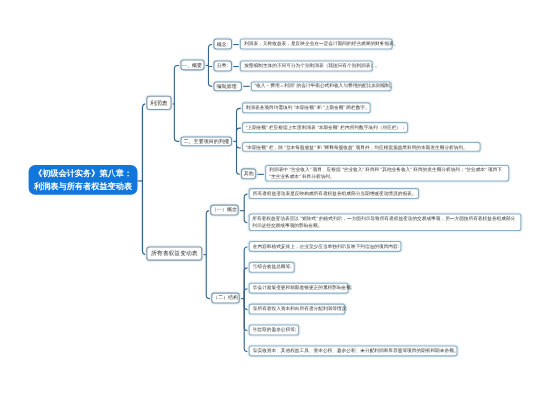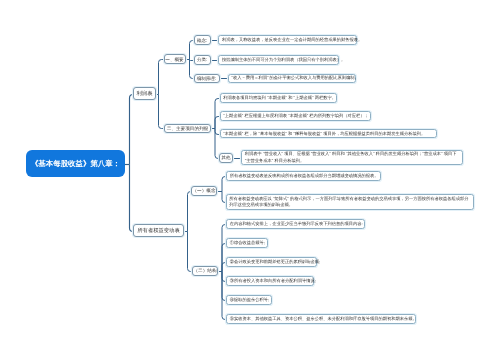--- a/index.html
+++ b/index.html
@@ -61,21 +61,22 @@
       <path d="M218 271.5 L222 271.5" fill="none" stroke="#34618A" stroke-width="1"></path>
       <path d="M222 271.5 L222 227.5 Q222 224.5 225 224.5 L226 224.5" fill="none" stroke="#34618A" stroke-width="1"></path>
       <path d="M222 271.5 L222 246.5 Q222 243.5 225 243.5 L226 243.5" fill="none" stroke="#34618A" stroke-width="1"></path>
       <path d="M222 271.5 L222 265.5 Q222 262.5 225 262.5 L226 262.5" fill="none" stroke="#34618A" stroke-width="1"></path>
       <path d="M222 271.5 L222 278.5 Q222 281.5 225 281.5 L226 281.5" fill="none" stroke="#34618A" stroke-width="1"></path>
       <path d="M222 271.5 L222 297.5 Q222 300.5 225 300.5 L226 300.5" fill="none" stroke="#34618A" stroke-width="1"></path>
       <path d="M222 271.5 L222 316.5 Q222 319.5 225 319.5 L226 319.5" fill="none" stroke="#34618A" stroke-width="1"></path>
     </svg>
 
   <div class="nd root" style="left:26px;top:150px;width:99px;height:27px;flex-direction:column;">
-    <span>《基本每股收益》第八章：</span>
+    <span>《初级会计实务》第八章：</span>
+    <span>利润表与所有者权益变动表</span>
   </div>
 
   <div class="nd b2" style="left:133px;top:87px;width:23px;height:13px;">
     <span>利润表</span>
   </div>
   <div class="nd b2" style="left:133px;top:224px;width:51px;height:13px;">
     <span>所有者权益变动表</span>
   </div>
 
   <div class="nd b3" style="left:163.5px;top:54px;width:22px;height:10px;">

